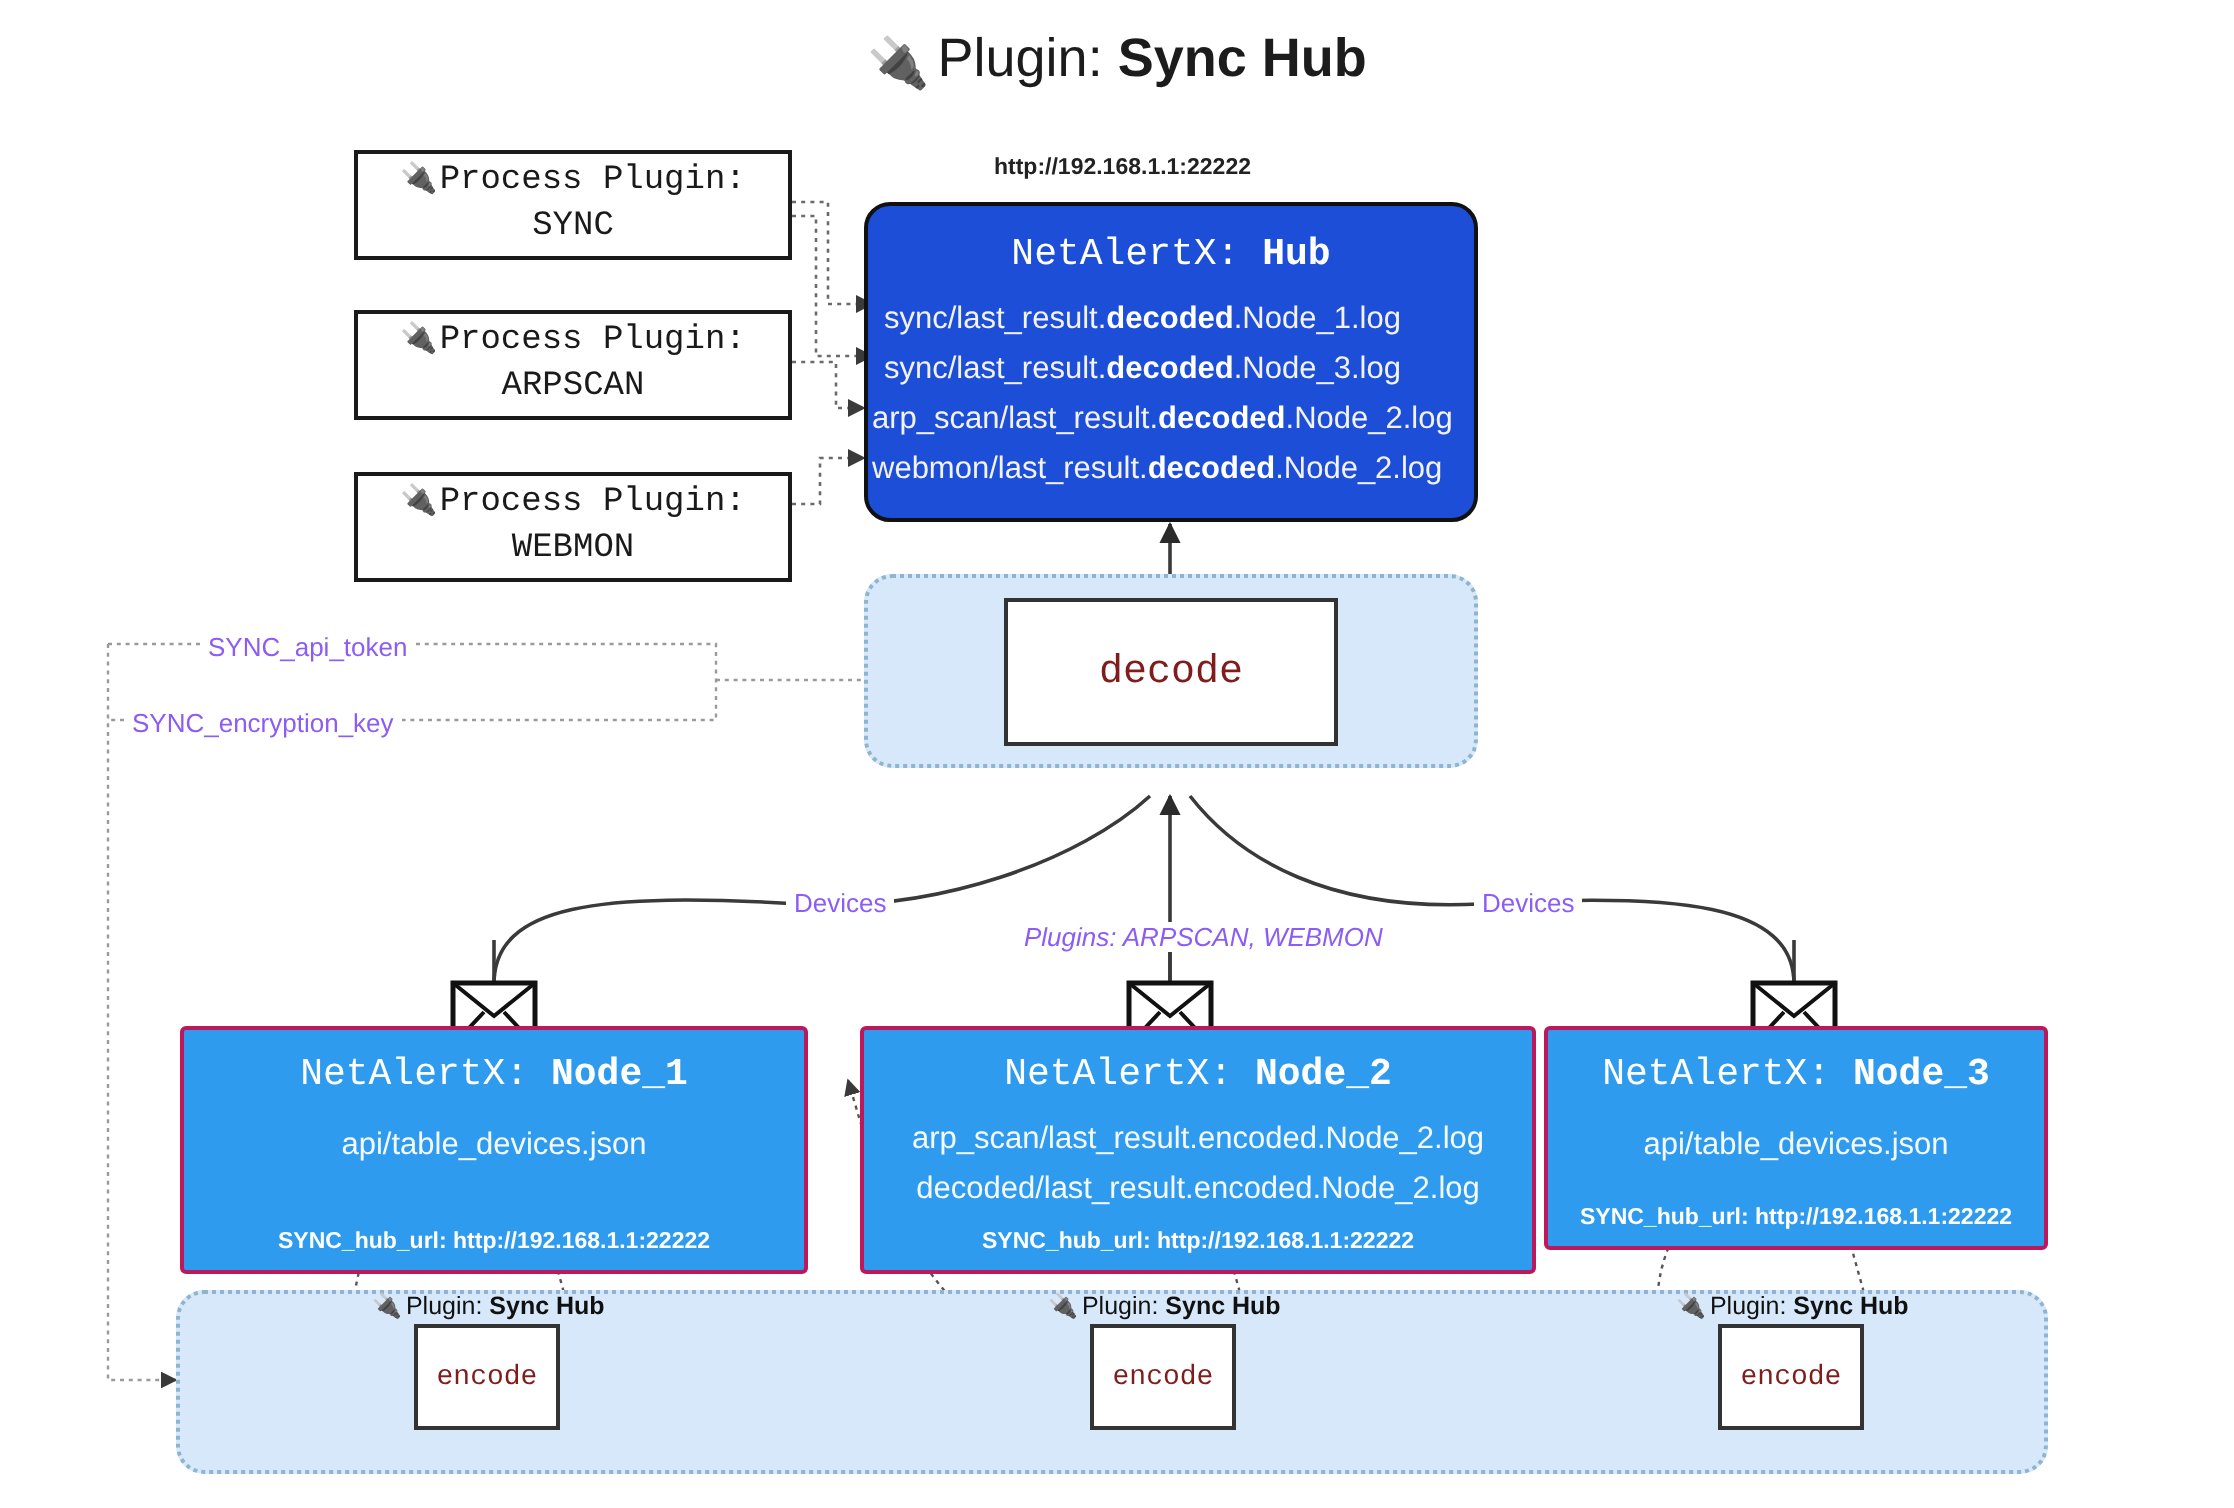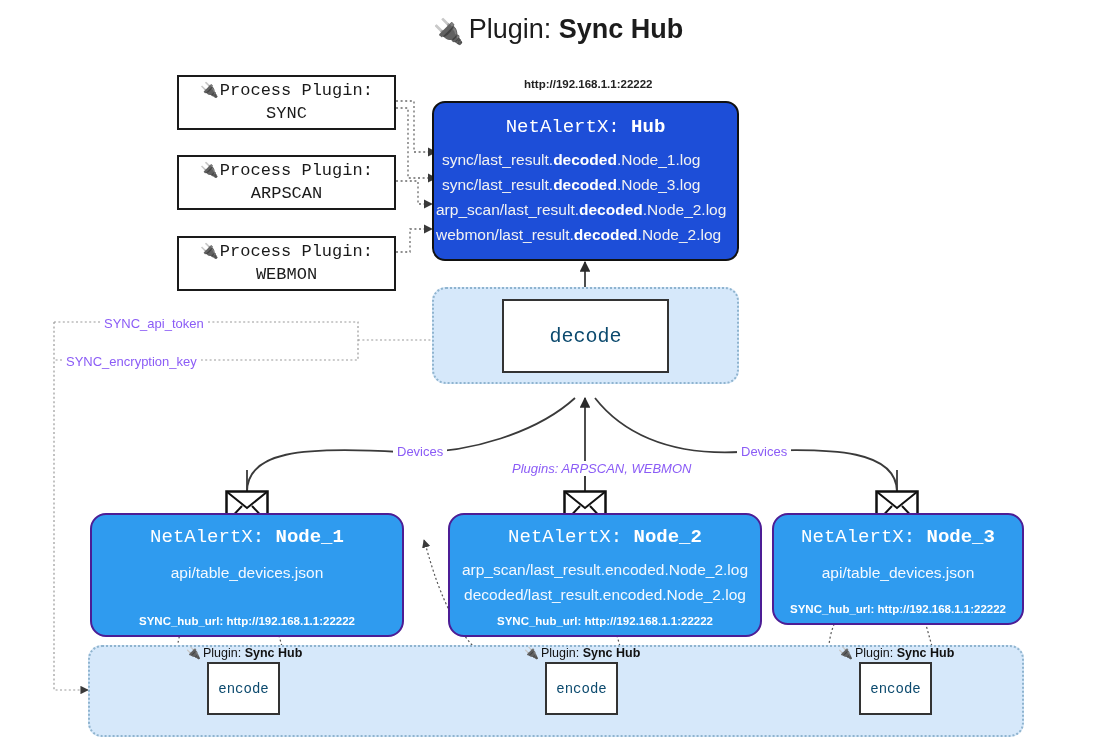--- a/index.html
+++ b/index.html
@@ -82,30 +82,30 @@
     border:2px dotted #8fb4cf;
     border-radius:14px;
   }
 
   
   .procwhite{
     background:#ffffff;
     border:2px solid #333333;
     display:flex;align-items:center;justify-content:center;
     font-family:"Liberation Mono", monospace;
-    color:#0c4a6e;
+    color:#7f1d1d;
   }
   #decode{font-size:20px;}
   .encode{font-size:14px;}
 
   
   .nodebox{
     background:#2f9bef;
-    border:2px solid #4c1d95;
-    border-radius:16px;
+    border:2px solid #be185d;
+    border-radius:3px;
     color:#ffffff;
   }
   .nodebox .n-title{
     font-family:"Liberation Mono", monospace;
     font-size:19px;
     text-align:center;
     margin-top:11px;
     white-space:nowrap;
   }
   .nodebox .n-title b{font-weight:bold;}
@@ -219,21 +219,21 @@
   <div class="node procbox" style="left:177px;top:155px;width:219px;height:55px;">
     <div class="l1"><span class="plug">🔌</span><span>Process Plugin:</span></div>
     <div class="l2">ARPSCAN</div>
   </div>
 
   <div class="node procbox" style="left:177px;top:236px;width:219px;height:55px;">
     <div class="l1"><span class="plug">🔌</span><span>Process Plugin:</span></div>
     <div class="l2">WEBMON</div>
   </div>
 
-  <div class="caption" style="left:524px;top:78px;">http://192.168.1.1:22222</div>
+  <div class="caption" style="left:497px;top:78px;">http://192.168.1.1:22222</div>
 
   <div class="node" id="hub" style="left:432px;top:101px;width:307px;height:160px;">
     <div class="hub-title"><span>NetAlertX: </span><b>Hub</b></div>
     <div class="logs">
       <div class="logline"><span>sync/last_result.</span><b>decoded</b><span>.Node_1.log</span></div>
       <div class="logline"><span>sync/last_result.</span><b>decoded</b><span>.Node_3.log</span></div>
       <div class="logline ll-wide"><span>arp_scan/last_result.</span><b>decoded</b><span>.Node_2.log</span></div>
       <div class="logline ll-wide"><span>webmon/last_result.</span><b>decoded</b><span>.Node_2.log</span></div>
     </div>
   </div>
@@ -263,21 +263,21 @@
     <path d="M 1.5 1.5 L 22 18 L 42.5 1.5" fill="none" stroke="#111" stroke-width="2"></path>
     <path d="M 1.5 32.5 L 17 16 M 42.5 32.5 L 27 16" fill="none" stroke="#111" stroke-width="2"></path>
   </svg>
 
   <div class="node nodebox" style="left:90px;top:513px;width:314px;height:124px;position:absolute;">
     <div class="n-title"><span>NetAlertX: </span><b>Node_1</b></div>
     <div class="n-line" style="margin-top:13px;">api/table_devices.json</div>
     <div class="n-url">SYNC_hub_url: http://192.168.1.1:22222</div>
   </div>
 
-  <div class="node nodebox" style="left:448px;top:513px;width:314px;height:124px;position:absolute;">
+  <div class="node nodebox" style="left:430px;top:513px;width:338px;height:124px;position:absolute;">
     <div class="n-title"><span>NetAlertX: </span><b>Node_2</b></div>
     <div class="n-line" style="margin-top:10px;">arp_scan/last_result.encoded.Node_2.log</div>
     <div class="n-line">decoded/last_result.encoded.Node_2.log</div>
     <div class="n-url">SYNC_hub_url: http://192.168.1.1:22222</div>
   </div>
 
   <div class="node nodebox" style="left:772px;top:513px;width:252px;height:112px;position:absolute;">
     <div class="n-title"><span>NetAlertX: </span><b>Node_3</b></div>
     <div class="n-line" style="margin-top:13px;">api/table_devices.json</div>
     <div class="n-url">SYNC_hub_url: http://192.168.1.1:22222</div>

